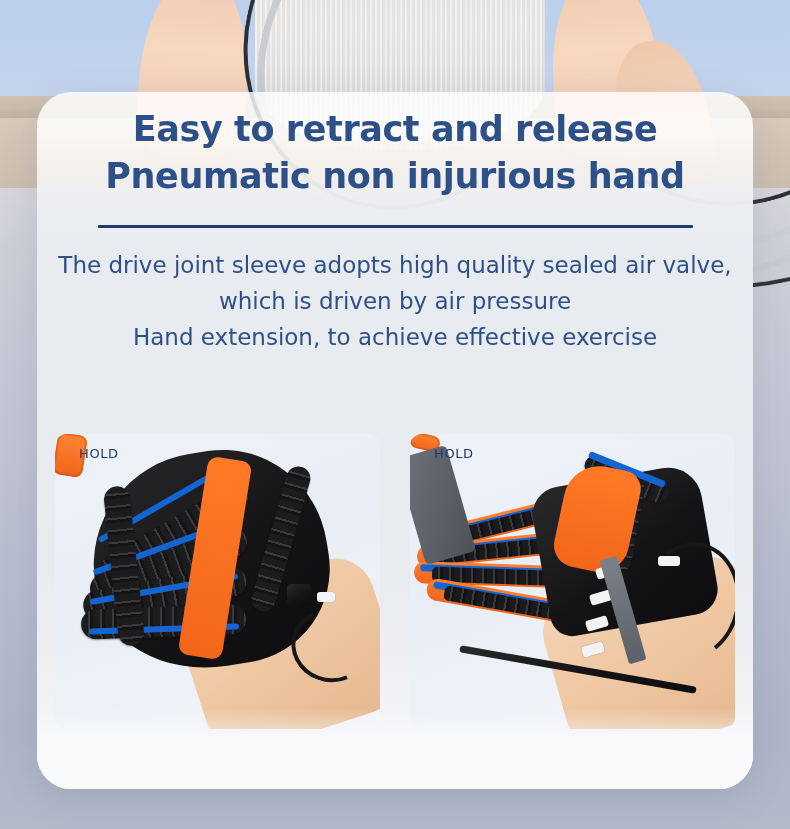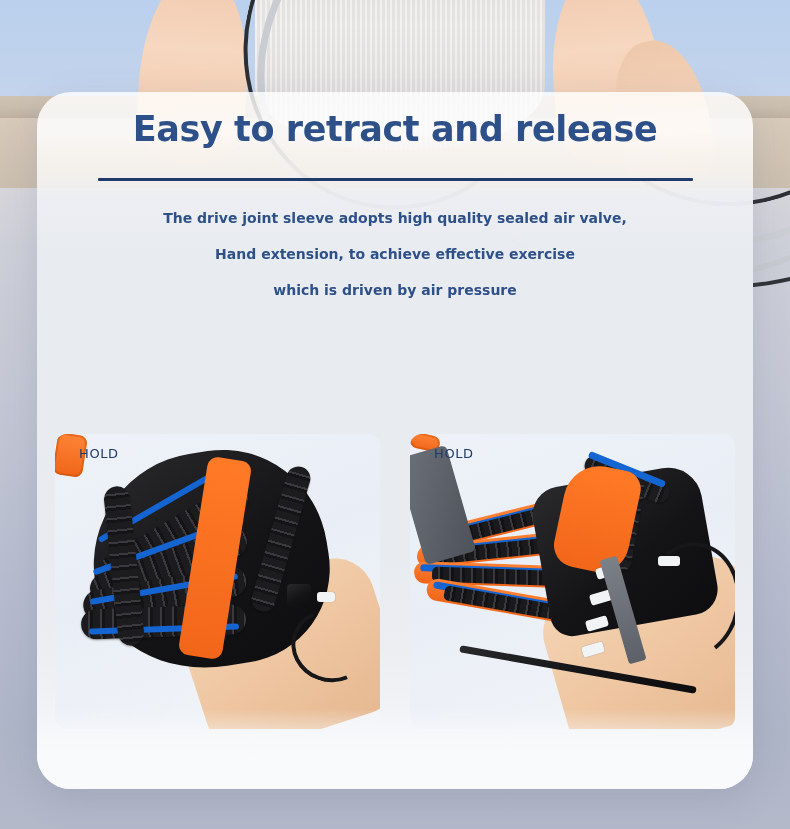--- a/index.html
+++ b/index.html
@@ -179,23 +179,23 @@
     background: #1f3a6b;
     border-radius: 1px;
   }
 
   .subtext {
     margin: 0;
     padding-top: 19px;
     text-align: center;
     color: #2e5089;
     font-family: "DejaVu Sans", sans-serif;
-    font-size: 14px;
+    font-size: 23px;
     line-height: 36px;
-    font-weight: 700;
+    font-weight: 400;
   }
   .subtext span { display: block; }
 
   
   .panels {
     position: absolute;
     left: 18px; top: 342px;
     width: 680px;
     display: flex;
     gap: 30px;
@@ -386,28 +386,29 @@
     <div class="hose hose-dark-2"></div>
     <div class="hose hose-grey-3"></div>
     <div class="hose hose-dark-3"></div>
   </div>
 
   <div class="card">
     <div class="card-inner">
 
       <h1 class="headline">
         <span>Easy to retract and release</span>
+        <span class="line2">Pneumatic non injurious hand</span>
       </h1>
 
       <div class="divider"></div>
 
       <p class="subtext">
         <span>The drive joint sleeve adopts high quality sealed air valve,</span>
+        <span>which is driven by air pressure</span>
         <span>Hand extension, to achieve effective exercise</span>
-        <span>which is driven by air pressure</span>
       </p>
 
       <div class="panels">
 
         <div class="panel">
           <div class="panel-label">HOLD</div>
 
           <div class="forearm hold-forearm"></div>
           <div class="black-body hold-fist"></div>
 

